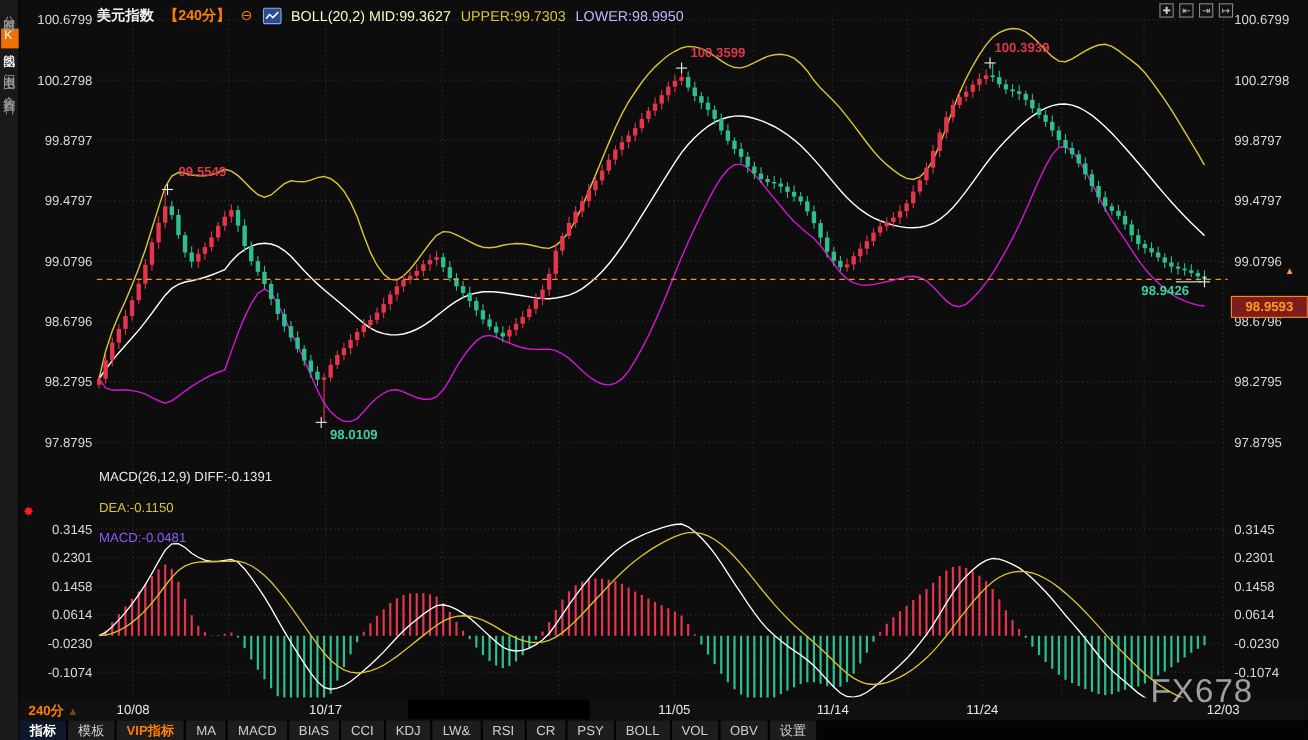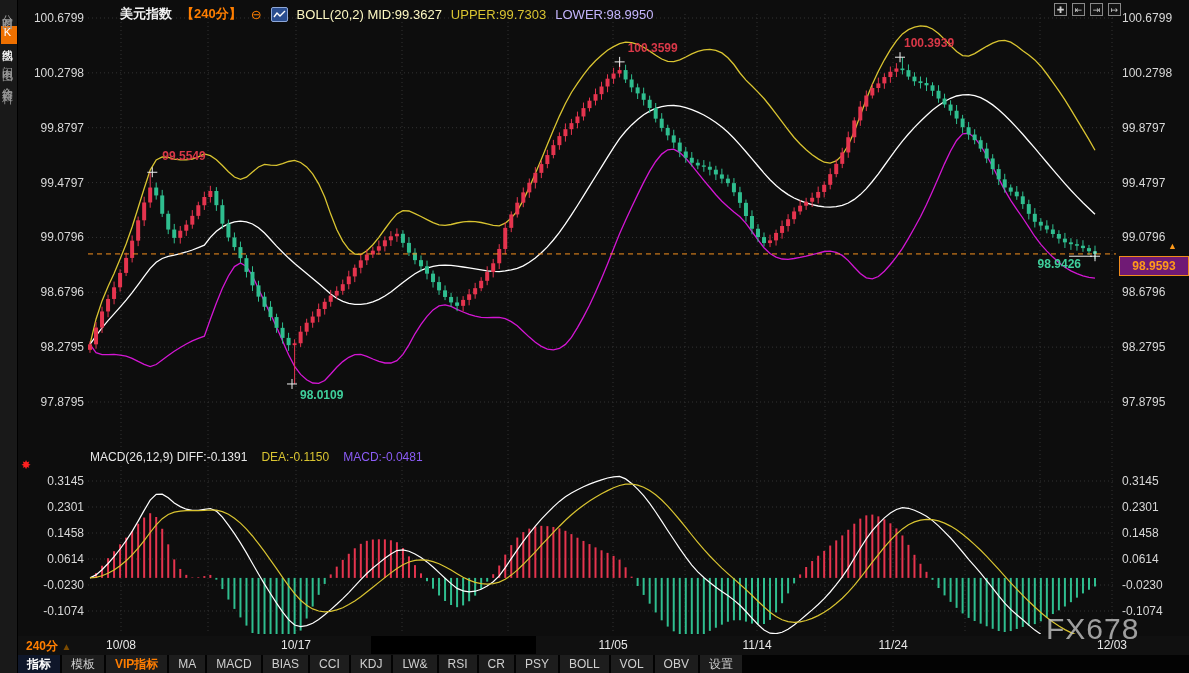--- a/index.html
+++ b/index.html
@@ -8,42 +8,42 @@
   .app{position:absolute;inset:0;}
   
   .sidebar{position:absolute;left:0;top:0;width:18px;height:100%;background:#191919;
            border-right:1px solid #000;padding-top:6px;box-sizing:border-box;z-index:5;}
   .side-item{writing-mode:vertical-rl;text-orientation:upright;font-size:11px;line-height:18px;
              color:#9a9a9a;margin:0 auto 14px auto;width:16px;text-align:center;letter-spacing:2px;cursor:pointer;}
   .side-item.active{background:#ee7000;color:#fff;}
   
   .titlebar{position:absolute;left:88px;top:6px;height:16px;display:flex;align-items:center;gap:9px;
             font-size:13px;white-space:nowrap;z-index:6;}
-  .t-symbol{color:#f2f2f2;font-weight:bold;margin-left:32px;}
+  .t-symbol{color:#f2f2f2;font-weight:bold;}
   .t-interval{color:#ff7e00;font-weight:bold;}
   .t-circle{color:#ff7e00;font-size:13px;}
   .mini-chart{width:15px;height:13px;background:#2a4d8f;border:1px solid #8fa8d8;border-radius:2px;
               display:inline-block;position:relative;}
   .mini-chart svg{position:absolute;inset:0;}
   .t-boll{color:#fef9c3;}
   .t-upper{color:#d9c431;}
   .t-lower{color:#c4b5fd;}
   
   .controls{position:absolute;left:1054px;top:3px;display:flex;gap:5px;z-index:6;}
   .ctl{width:13px;height:13px;border:1px solid #888;background:#121212;color:#ccc;font-size:9px;
        line-height:12px;text-align:center;cursor:pointer;box-sizing:border-box;}
   
-  .macd-header{position:absolute;left:90px;top:450px;display:flex;gap:14px;font-size:12px;z-index:6;white-space:nowrap;}
+  .macd-header{position:absolute;left:90px;top:426px;display:flex;gap:14px;font-size:12px;z-index:6;white-space:nowrap;flex-direction:column;}
   .m-label{color:#e8e8e8;}
   .m-dea{color:#d9c431;}
   .m-macd{color:#8b5cf6;}
   .burst-icon{position:absolute;left:21px;top:458px;color:#ff2020;font-size:12px;z-index:6;}
   
-  .price-box{position:absolute;left:1119px;top:256px;width:68px;height:18px;border:1px solid #f08c1e;
-             background:#701a75;color:#ff9a1a;font-size:12px;font-weight:bold;text-align:center;
+  .price-box{position:absolute;left:1119px;top:269px;width:68px;height:18px;border:1px solid #f08c1e;
+             background:#7f1d1d;color:#ff9a1a;font-size:12px;font-weight:bold;text-align:center;
              line-height:18px;z-index:7;}
   .price-arrow{position:absolute;left:1168px;top:241px;color:#ff9a1a;font-size:9px;z-index:7;}
   
   .xaxis-row{position:absolute;left:18px;right:0;top:636px;height:19px;background:#101010;z-index:6;}
   .x-interval{position:absolute;left:8px;top:2px;font-size:12px;font-weight:bold;color:#ff7e00;}
   .x-interval .arr{color:#7a4a00;font-size:10px;}
   .x-date{position:absolute;top:2px;transform:translateX(-50%);font-size:12px;font-weight:normal;color:#e8e8e8;}
   .redacted{position:absolute;left:353px;top:0px;width:165px;height:18px;background:#000;}
   
   .watermark{position:absolute;left:1046px;top:612px;font-size:30px;color:#c9c9c9;opacity:.78;

